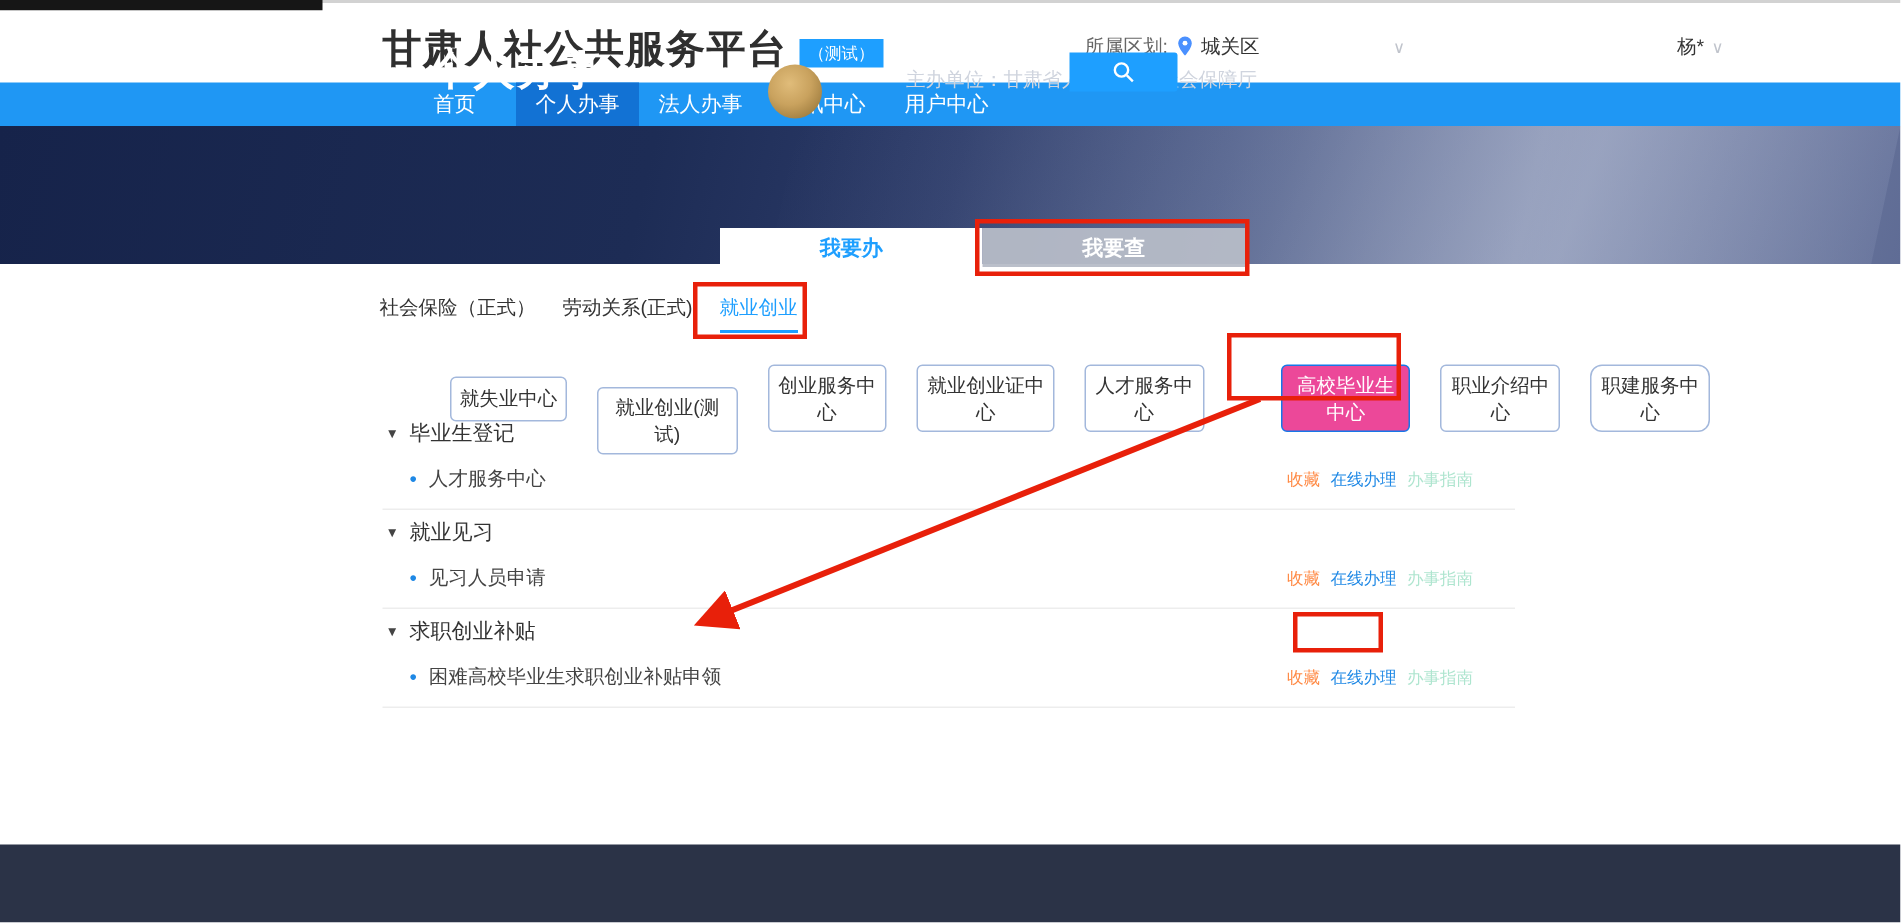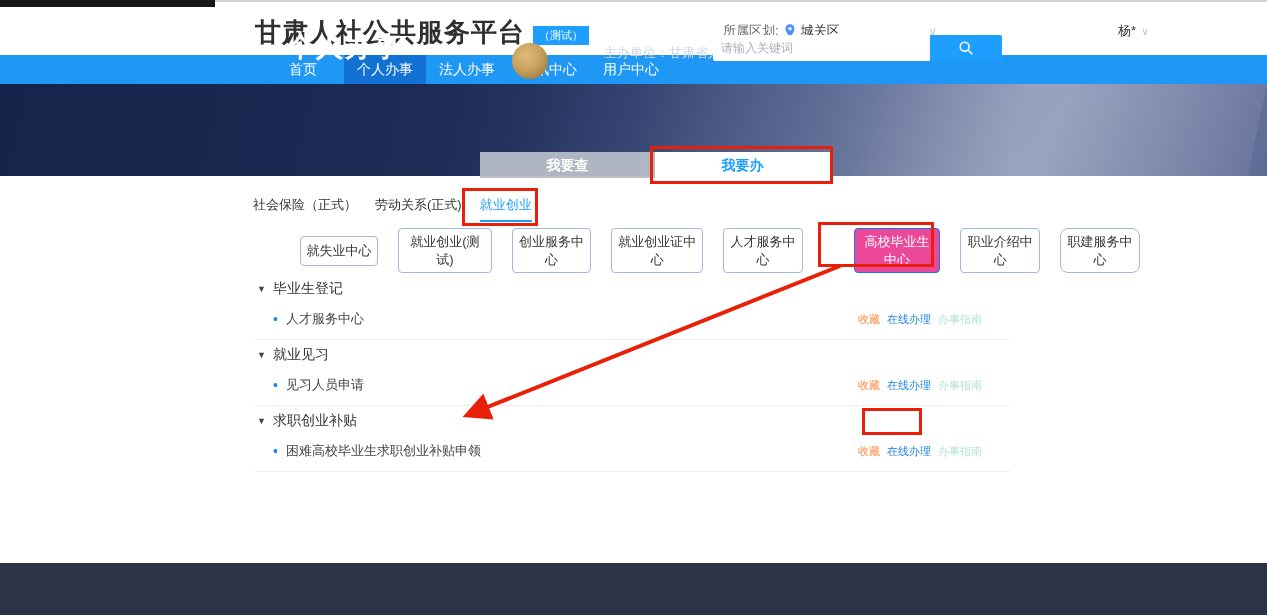--- a/index.html
+++ b/index.html
@@ -128,45 +128,44 @@
     <div class="nav-item" style="left:262px;">首页</div>
     <div class="nav-item active" style="left:344px;">个人办事</div>
     <div class="nav-item" style="left:426px;">法人办事</div>
     <div class="nav-item" style="left:508px;">资讯中心</div>
     <div class="nav-item" style="left:590px;">用户中心</div>
   </div>
 
   <div class="hero"></div>
   <div class="hero-title">个人办事</div>
   <div class="search-box">
-    <input class="search-input" placeholder="请输入关键词" style="">
     <button class="search-btn">
       <span style="display:flex;">
         <svg width="16" height="16" viewBox="0 0 18 18">
             <circle cx="7.5" cy="7.5" r="5" fill="none" stroke="#fff" stroke-width="1.8"></circle>
             <line x1="11.5" y1="11.5" x2="16" y2="16" stroke="#fff" stroke-width="1.8"></line>
           </svg>
       </span>
     </button>
   </div>
 
   <div class="big-tabs">
+    <div class="big-tab handle">我要办</div>
     <div class="big-tab query">我要查</div>
-    <div class="big-tab handle">我要办</div>
   </div>
 
   <div class="cats">
     <span class="cat">社会保险（正式）</span>
     <span class="cat">劳动关系(正式)</span>
     <span class="cat active">就业创业</span>
   </div>
 
   <div class="centers">
     <button class="center-btn" style="width:90px;">就失业中心</button>
-    <button class="center-btn" style="width:108px;">就业创业(测试)</button>
+    <button class="center-btn" style="width:108px;margin-top:30px;">就业创业(测试)</button>
     <button class="center-btn" style="width:92px;">创业服务中心</button>
     <button class="center-btn" style="width:106px;">就业创业证中心</button>
     <button class="center-btn" style="width:92px;">人才服务中心</button>
     <button class="center-btn active" style="width:100px;">高校毕业生中心</button>
     <button class="center-btn" style="width:92px;">职业介绍中心</button>
     <button class="center-btn" style="width:92px;border-radius:8px;">职建服务中心</button>
   </div>
 
   <div class="list">
 

